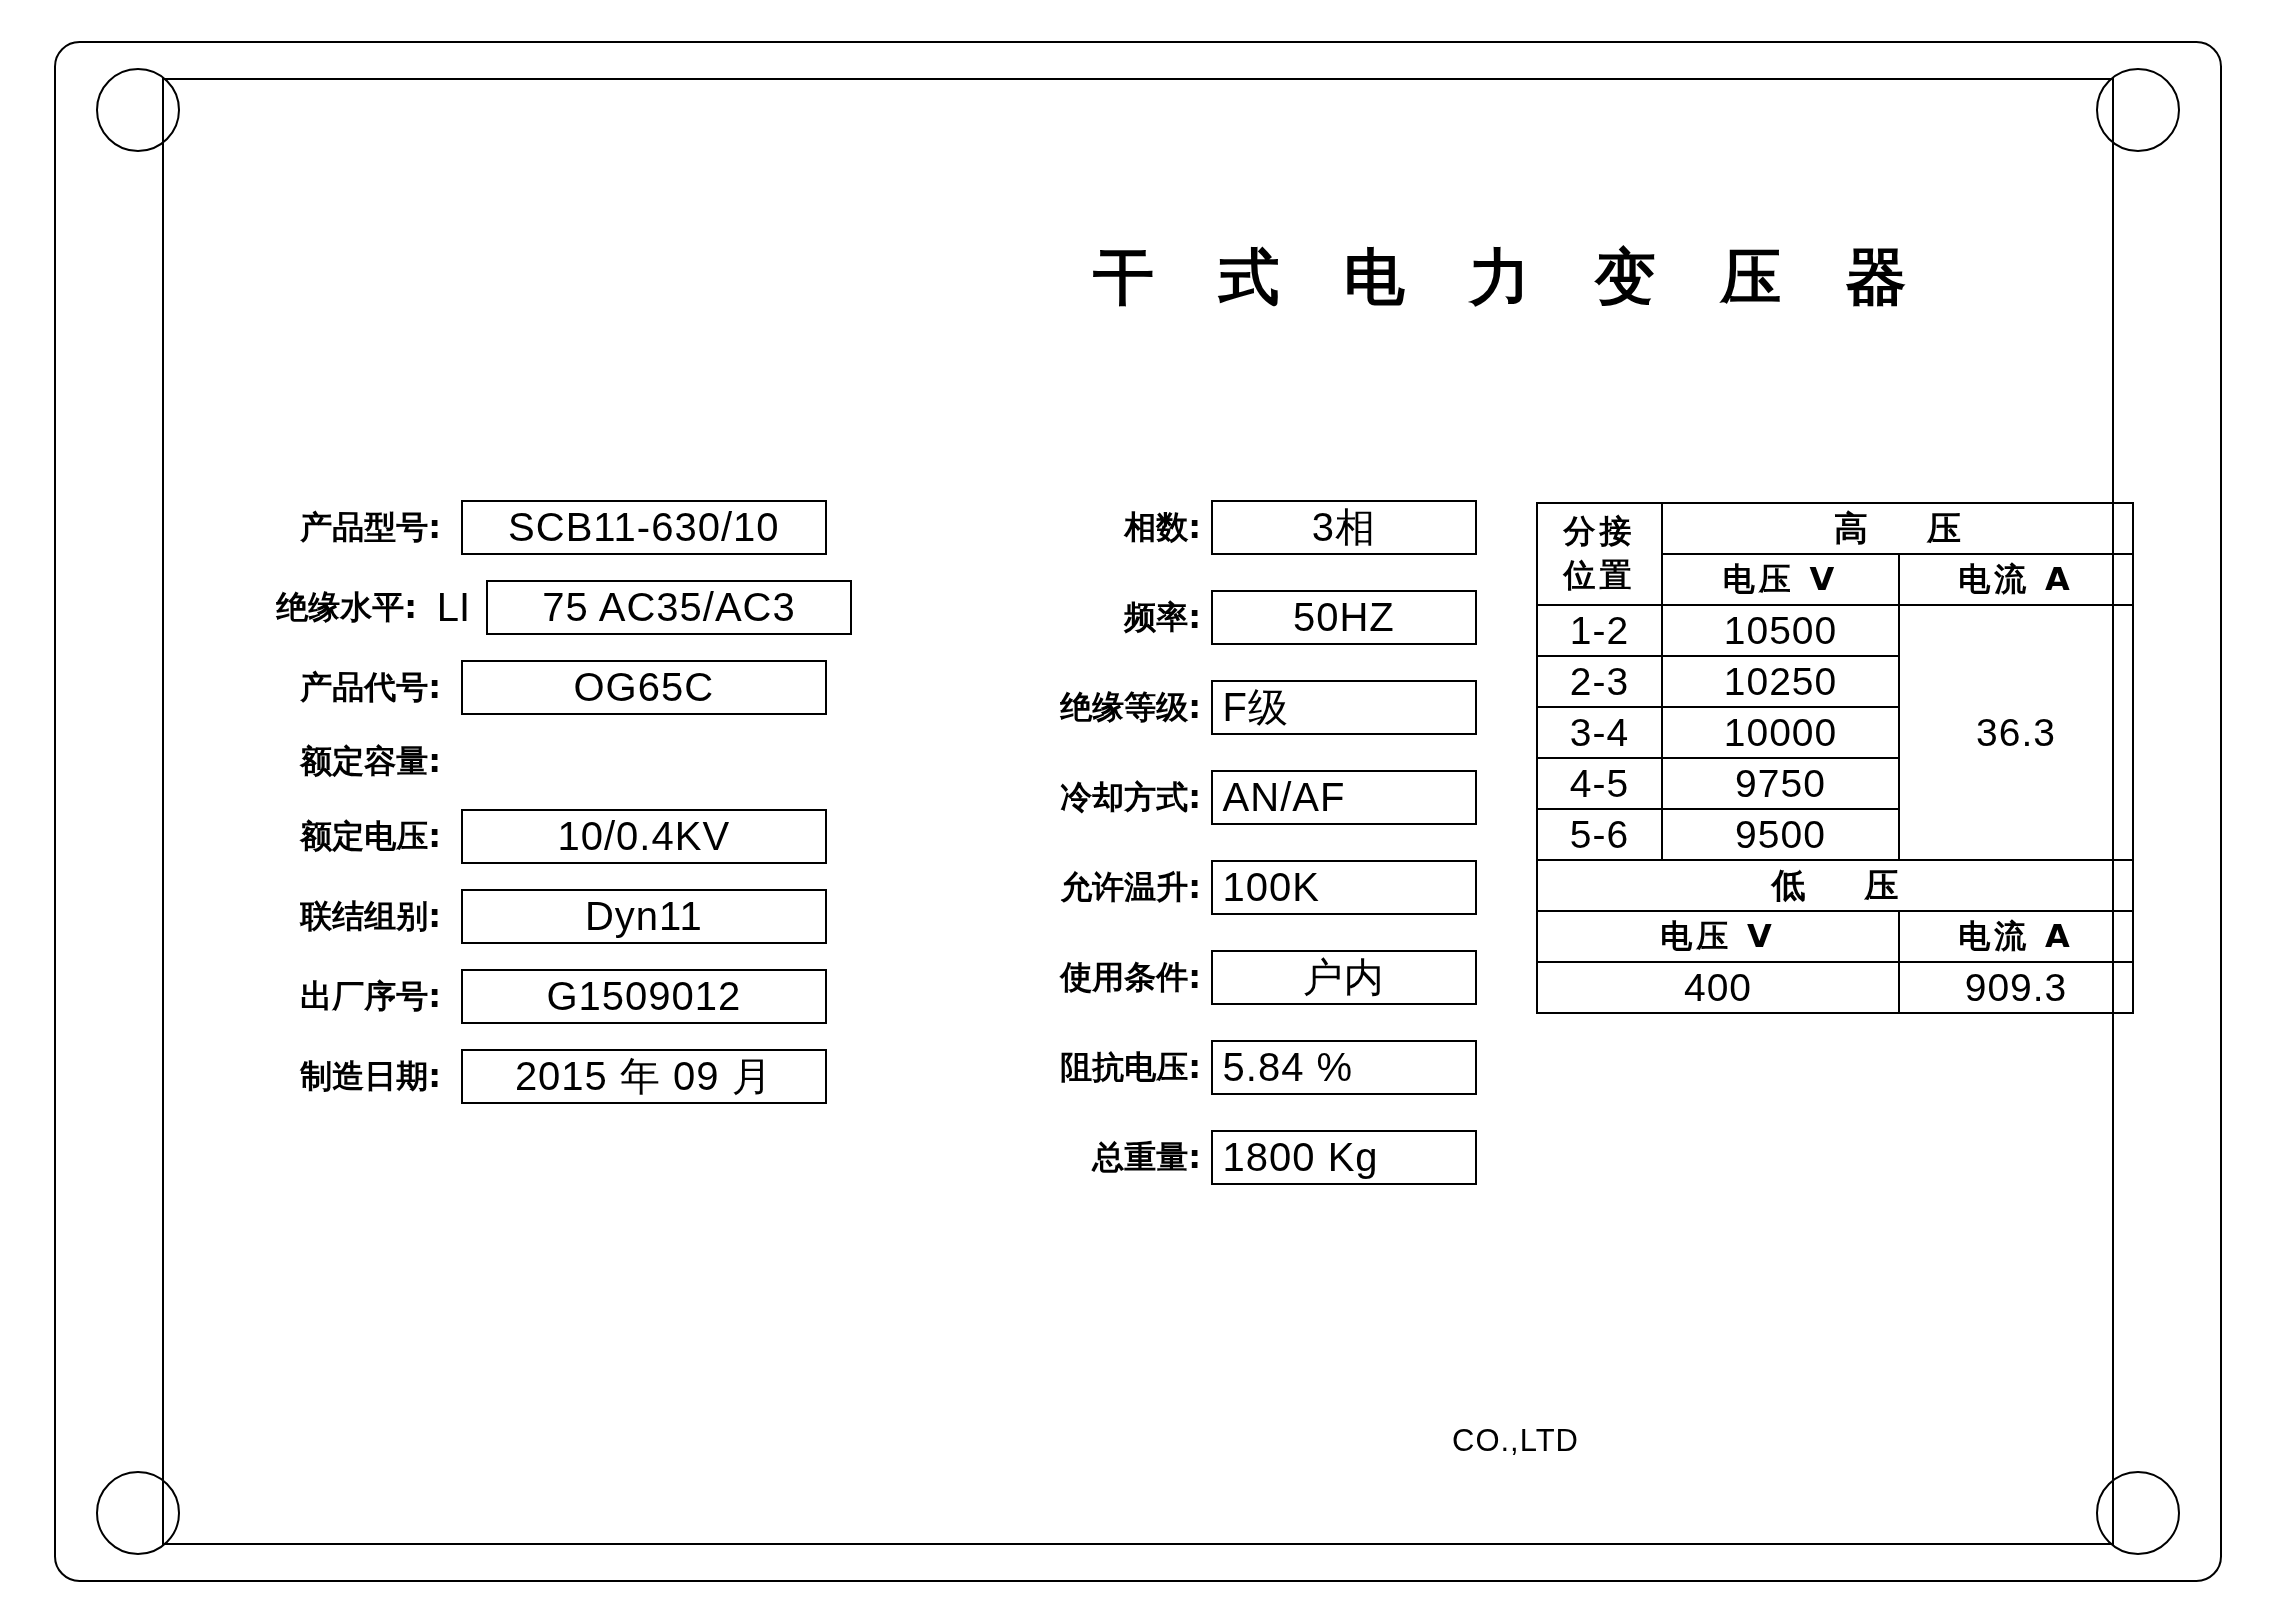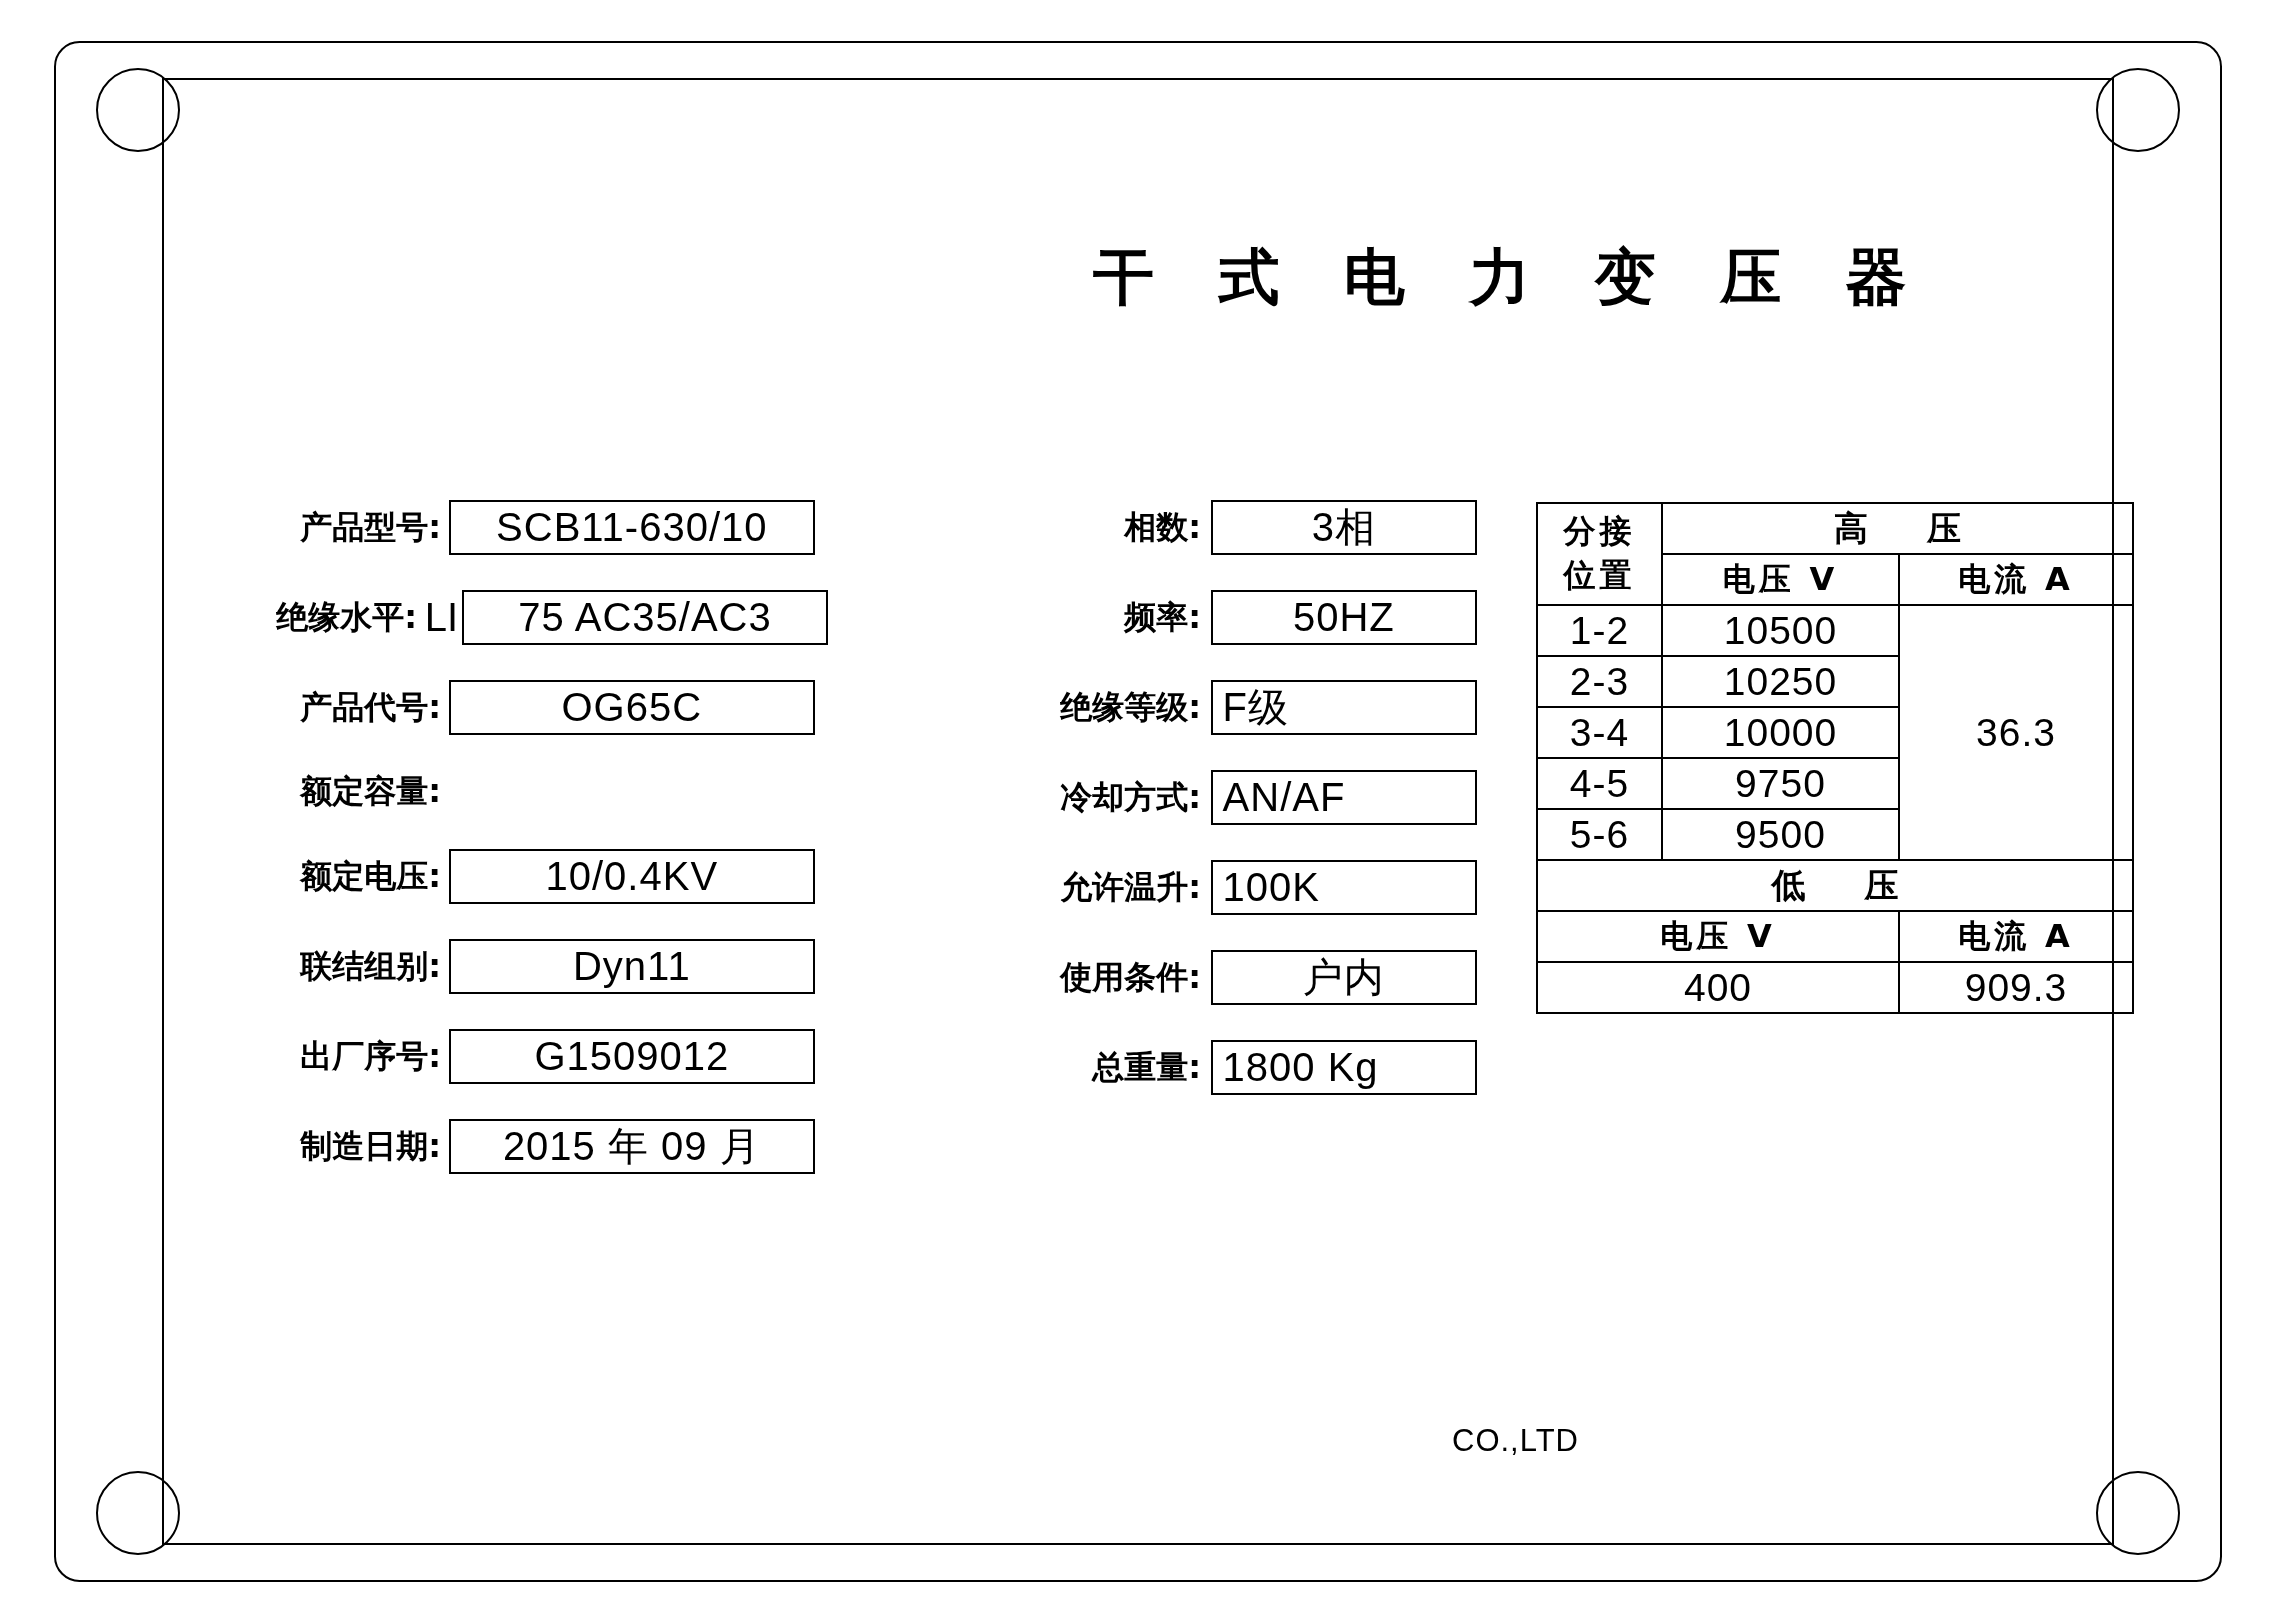--- a/index.html
+++ b/index.html
@@ -86,21 +86,21 @@
     font-size:40px;
     display:flex;align-items:center;justify-content:center;
     height:55px;
     box-sizing:border-box;
     letter-spacing:1px;
   }
   
   #colA{left:191px;top:459px;}
   #colA .lbl{width:196px;margin-right:7.8px;}
   #colA .val{width:366px;}
-  #colA .row{margin-bottom:35px;}
+  #colA .row{margin-bottom:25px;gap:12px;}
   #colA .row.ins .lbl{width:172px;}
   #colA .row.ins .pre{font-size:40px;margin-right:3.9px;}
 
   
   #colB{left:936px;top:459px;}
   #colB .lbl{width:211px;margin-right:9.8px;}
   #colB .val{width:266px;}
   #colB .row{margin-bottom:35px;}
   #colB .val.left{justify-content:flex-start;padding-left:9.8px;}
 
@@ -204,20 +204,24 @@
       <span class="lbl">冷却方式:</span>
       <span class="val left">AN/AF</span>
     </div>
     <div class="row">
       <span class="lbl">允许温升:</span>
       <span class="val left">100K</span>
     </div>
     <div class="row">
       <span class="lbl">使用条件:</span>
       <span class="val">户内</span>
+    </div>
+    <div class="row">
+      <span class="lbl">阻抗电压:</span>
+      <span class="val left">5.84 %</span>
     </div>
     <div class="row">
       <span class="lbl">总重量:</span>
       <span class="val left">1800 Kg</span>
     </div>
   </div>
 
   <table id="tbl">
     <tbody>
         <tr>

